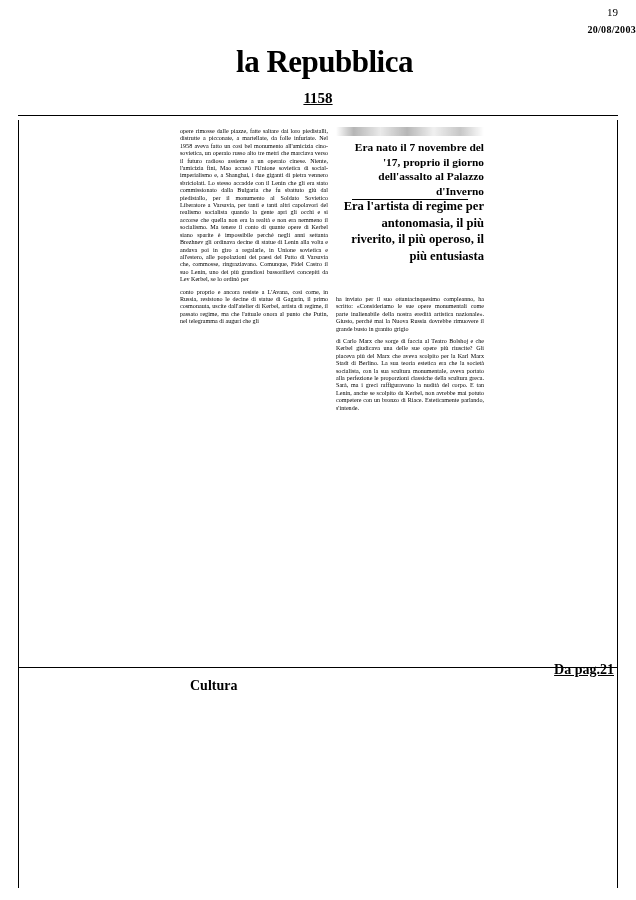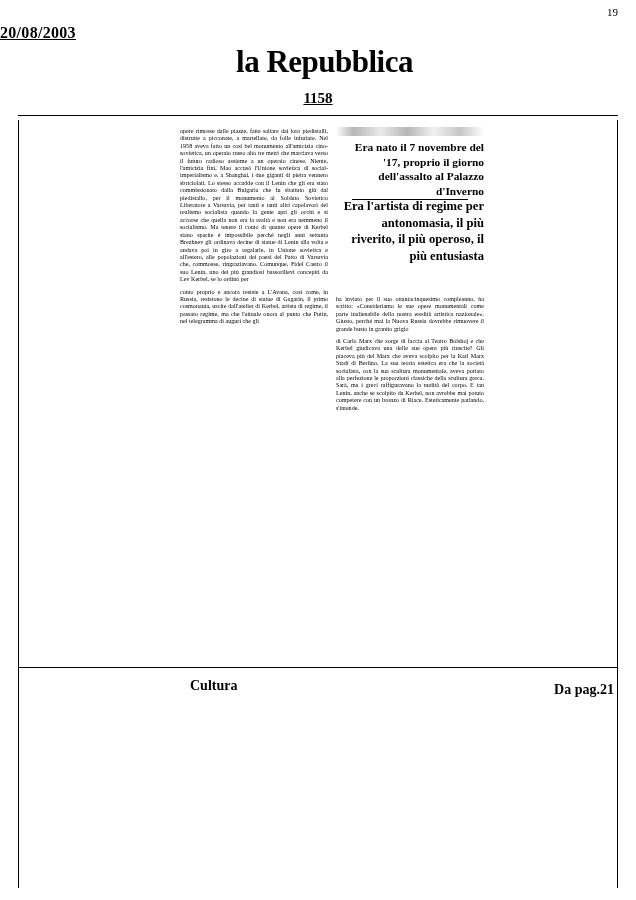--- a/index.html
+++ b/index.html
@@ -26,25 +26,24 @@
     position: absolute;
     right: 18px;
     top: 6px;
     font-size: 11px;
     font-family: "Liberation Serif", serif;
   }
   .issue-date {
     position: absolute;
     left: 0; right: 0;
     top: 24px;
-    text-align: left;
-    font-size: 16px;
+    text-align: right;
+    font-size: 10px;
     font-weight: bold;
     letter-spacing: 0.3px;
-    text-decoration: underline;
   }
   .masthead {
     position: absolute;
     left: 0; right: 0;
     top: 44px;
     text-align: center;
     font-family: "Liberation Serif", serif;
     font-weight: bold;
     font-size: 31px;
     letter-spacing: -0.5px;
@@ -85,23 +84,24 @@
     position: absolute;
     left: 190px;
     bottom: 4px;
     font-size: 14px;
     font-weight: bold;
     margin-top: 26px;
   }
   .footer-right {
     position: absolute;
     right: 22px;
-    bottom: 0;
+    bottom: 20px;
     font-size: 14px;
     font-weight: bold;
+    text-decoration: underline;
   }
 
   
   .col {
     position: absolute;
     font-family: "Liberation Serif", serif;
     text-align: justify;
     font-size: 6.1px;
     line-height: 7.4px;
     -webkit-hyphens: auto;

